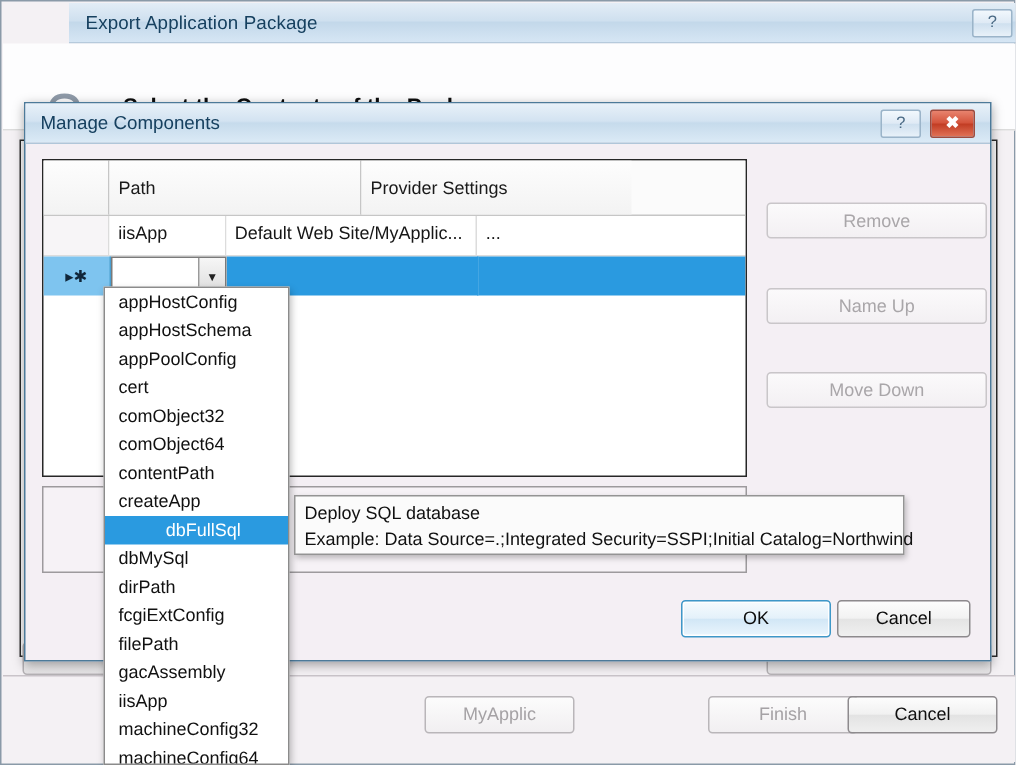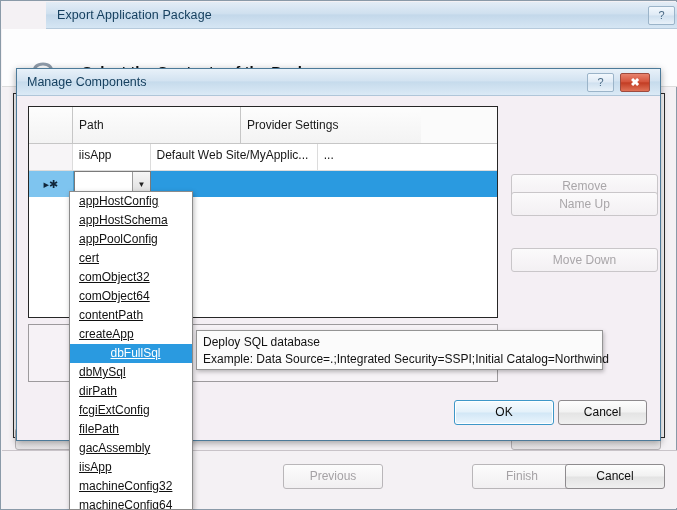--- a/index.html
+++ b/index.html
@@ -94,36 +94,36 @@
   #newrow .c2,#newrow .c3{background:#2a9ae0;border-right:1px solid #2a9ae0;}
   #newrow .c2{width:168px;}
   #newrow .c3{width:180px;border-right:none;}
   
   #modal-subpanel{position:absolute;left:11px;top:255px;width:470px;height:58px;
     border:1px solid #9d9a9d;background:#f6f2f6;box-sizing:border-box;}
   
   .sbtn{position:absolute;left:494px;width:147px;height:24px;box-sizing:border-box;
     border:1px solid #c9c6c9;border-radius:3px;background:linear-gradient(to bottom,#fbfafb,#f3f0f3);
     color:#a9a6a9;font-size:12px;text-align:center;line-height:22px;}
-  #btn-remove{top:66px;margin-top:39px;}
+  #btn-remove{top:66px;}
   #btn-moveup{top:123px;}
   #btn-movedown{top:179px;}
   
   #btn-ok{position:absolute;left:437px;top:331px;width:100px;height:25px;box-sizing:border-box;
     border:1px solid #3e97c8;border-radius:3px;font-size:12px;text-align:center;line-height:23px;
     color:#0c0c0c;background:linear-gradient(to bottom,#f6fbfe 0%,#e4f1fa 48%,#d2e7f6 52%,#eaf5fd 100%);
     box-shadow:inset 0 0 0 1px #ffffff;}
   #btn-cancel{position:absolute;left:541px;top:331px;width:89px;height:25px;box-sizing:border-box;
     border:1px solid #8d8a8d;border-radius:3px;font-size:12px;text-align:center;line-height:23px;
     color:#0c0c0c;background:linear-gradient(to bottom,#fdfdfd 0%,#f2f2f2 48%,#e4e4e4 52%,#f0f0f0 100%);}
   
   #dropdown{position:absolute;left:69px;top:191px;width:124px;height:319px;
     background:#ffffff;border:1px solid #8b8b8b;box-sizing:border-box;overflow:hidden;z-index:40;
     box-shadow:1px 2px 5px rgba(0,0,0,.28);}
-  .ditem{height:19px;line-height:19px;padding-left:9px;font-size:12px;color:#111;white-space:nowrap;text-decoration:underline;}
+  .ditem{height:19px;line-height:19px;padding-left:9px;font-size:12px;color:#111;white-space:nowrap;}
   .ditem.sel{background:#2a9ae0;color:#ffffff;text-align:center;}
   
   #tooltip{position:absolute;left:196px;top:330px;width:407px;height:40px;
     background:#fbfbfb;border:1px solid #949494;box-sizing:border-box;z-index:60;
     padding:3px 6px;box-shadow:1px 2px 4px rgba(0,0,0,.25);}
   #tooltip div{font-size:12px;color:#111;line-height:17px;white-space:nowrap;}
 </style>
 </head>
 <body>
 
@@ -149,21 +149,21 @@
     </svg>
     <div id="wizard-heading">Select the Contents of the Package</div>
   </div>
 
   <div id="inner-panel-ghost"></div>
   <div id="inner-white-ghost"></div>
   <div class="ghost-btn" id="ghost-left"></div>
   <div class="ghost-btn" id="ghost-right"></div>
 
   <div id="wizard-footer">
-    <div class="wbtn" id="btn-previous">Previous</div>
+    <div class="wbtn" id="btn-previous">MyApplic</div>
     <div class="wbtn" id="btn-finish">Finish</div>
     <div class="wbtn enabled" id="btn-wcancel">Cancel</div>
   </div>
 </div>
 
 <div id="modal">
 
   <div id="modal-titlebar">
     <div id="modal-title">Manage Components</div>
     <div id="modal-help">?</div>

